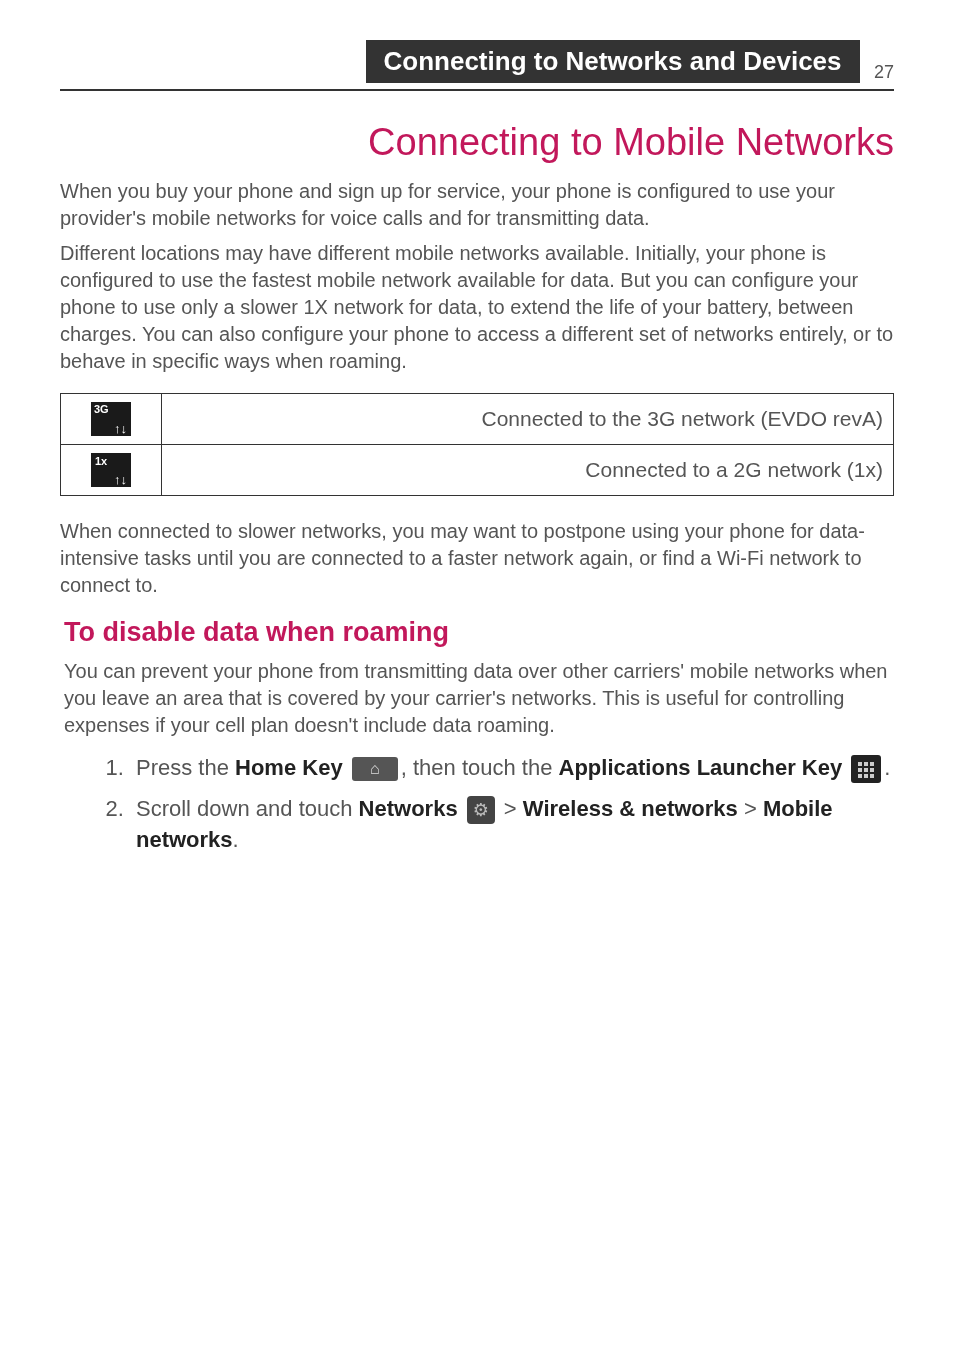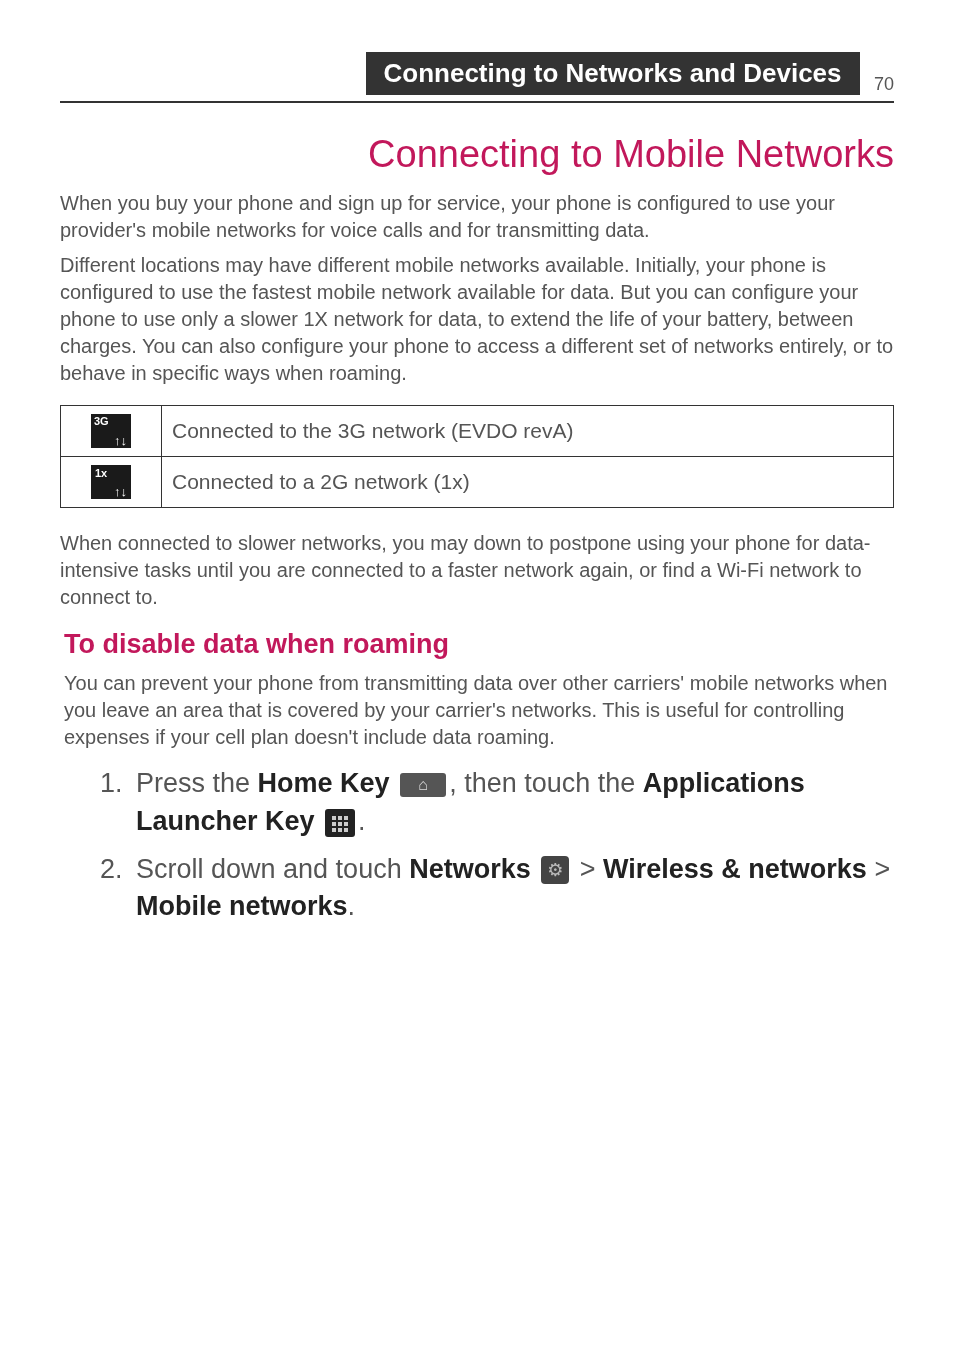--- a/index.html
+++ b/index.html
@@ -19,21 +19,20 @@
     margin-bottom: 30px;
     text-align: right;
   }
   .header-dark {
     display: inline-block;
     background: #333333;
     color: #ffffff;
     padding: 6px 18px;
     font-size: 26px;
     font-weight: bold;
-    margin-top: 12px;
   }
   .page-num {
     display: inline-block;
     color: #555;
     font-size: 18px;
     padding-left: 10px;
     vertical-align: bottom;
   }
   h1 {
     color: #c2185b;
@@ -52,20 +51,21 @@
     width: 100%;
     border-collapse: collapse;
     margin: 18px 0 22px 0;
   }
   table.status-table td {
     border: 1px solid #333;
     padding: 8px 10px;
     font-size: 21px;
     color: #555;
     vertical-align: middle;
+    text-align: right;
   }
   table.status-table td.icon-cell {
     width: 80px;
     text-align: center;
     background: #fff;
   }
   .icon-box {
     display: inline-block;
     background: #1a1a1a;
     width: 40px;
@@ -105,21 +105,21 @@
     margin: 18px 0 10px 4px;
   }
   .sub-body {
     color: #555;
     font-size: 20px;
     line-height: 1.35;
     margin: 0 4px 14px 4px;
   }
   ol.steps {
     color: #555;
-    font-size: 27px;
+    font-size: 22px;
     line-height: 1.4;
     margin: 0 0 0 40px;
     padding-left: 30px;
   }
   ol.steps li { margin-bottom: 10px; padding-left: 6px; }
   .bold-dark { color: #222; font-weight: bold; }
   .inline-key {
     display: inline-block;
     width: 46px; height: 24px;
     background: #555;
@@ -154,21 +154,21 @@
     text-align:center; color:#bbb; font-size:18px;
   }
 </style>
 </head>
 <body>
 
 <div class="page">
 
   <div class="header-bar">
     <span class="header-dark">Connecting to Networks and Devices</span>
-    <span class="page-num">70</span>
+    <span class="page-num">27</span>
   </div>
 
   <h1>Connecting to Mobile Networks</h1>
 
   <p class="body-text">When you buy your phone and sign up for service, your phone is configured to use your provider's mobile networks for voice calls and for transmitting data.</p>
   <p class="body-text">Different locations may have different mobile networks available. Initially, your phone is configured to use the fastest mobile network available for data. But you can configure your phone to use only a slower 1X network for data, to extend the life of your battery, between charges. You can also configure your phone to access a different set of networks entirely, or to behave in specific ways when roaming.</p>
 
   <table class="status-table">
     <tbody>
         <tr>
@@ -179,21 +179,21 @@
     </tr>
     <tr>
       <td class="icon-cell">
         <span class="icon-box icon-1x"></span>
       </td>
       <td>Connected to a 2G network (1x)</td>
     </tr>
   </tbody>
     </table>
 
-  <p class="body-text">When connected to slower networks, you may down to postpone using your phone for data-intensive tasks until you are connected to a faster network again, or find a Wi-Fi network to connect to.</p>
+  <p class="body-text">When connected to slower networks, you may want to postpone using your phone for data-intensive tasks until you are connected to a faster network again, or find a Wi-Fi network to connect to.</p>
 
   <h2>To disable data when roaming</h2>
 
   <p class="sub-body">You can prevent your phone from transmitting data over other carriers' mobile networks when you leave an area that is covered by your carrier's networks. This is useful for controlling expenses if your cell plan doesn't include data roaming.</p>
 
   <ol class="steps">
     <li>
       <span>Press the </span><span class="bold-dark">Home Key</span>
       <span class="inline-key home"></span><span>, then touch the </span><span class="bold-dark">Applications Launcher Key</span>
       <span class="inline-key launcher"></span><span>.</span>

